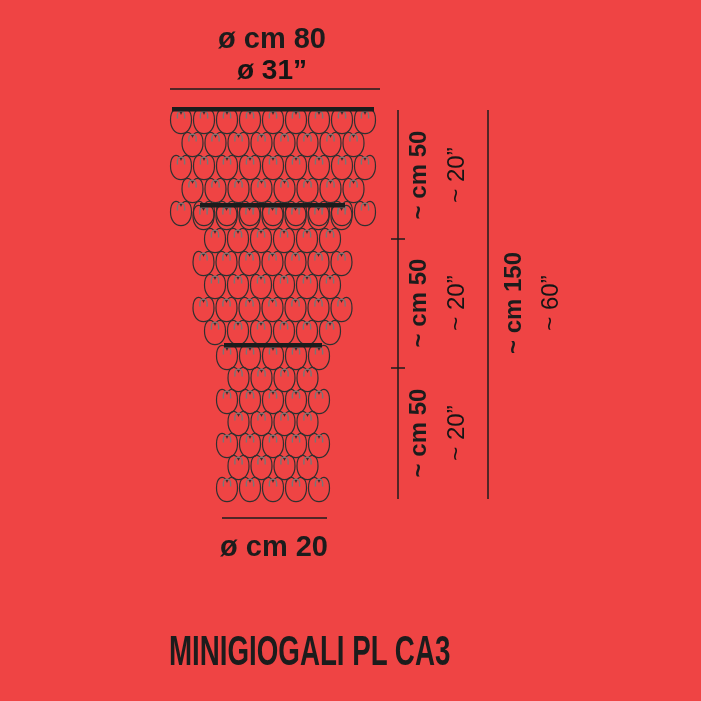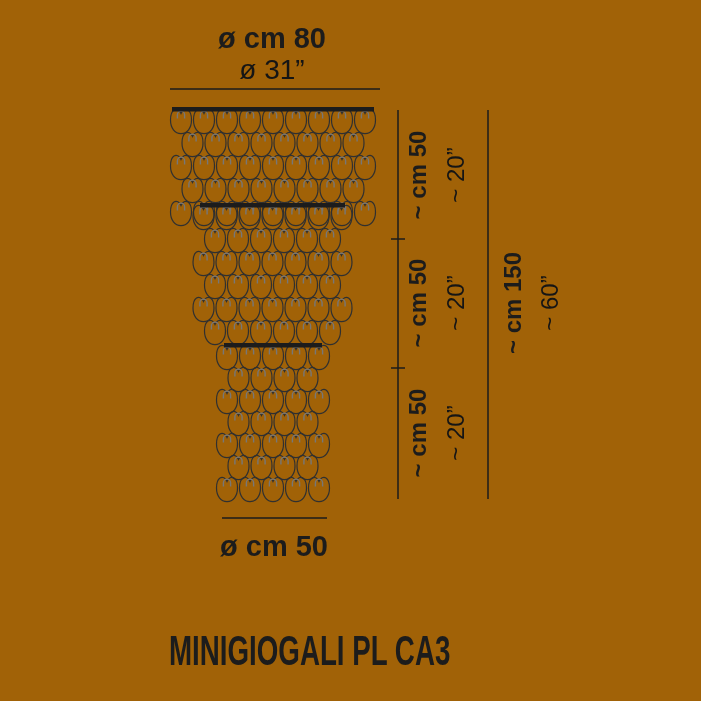--- a/index.html
+++ b/index.html
@@ -1,22 +1,22 @@
 <!DOCTYPE html>
 <html style="--line: #1c1c1c; --hook-outline: #303030; --hook-inner: #777777;"><head>
 <meta charset="utf-8">
 <style>
   html,body{margin:0;padding:0;background:#fff;}
   #canvas{
-    position:relative;width:701px;height:701px;background:#a16207;overflow:hidden;
+    position:relative;width:701px;height:701px;background:#ef4444;overflow:hidden;
     font-family:"Liberation Sans", sans-serif;color:var(--line,#1c1c1c);
   }
   .abs{position:absolute;}
   .dim-metric{font-weight:bold;font-size:29px;}
-  .dim-imperial{font-weight:400;font-size:28px;color:#151515;}
+  .dim-imperial{font-weight:700;font-size:28px;color:#151515;}
   .hcenter{width:200px;text-align:center;}
   .vlabel{
     position:absolute;width:150px;height:30px;line-height:30px;text-align:center;
     transform:rotate(-90deg);white-space:nowrap;
   }
   .v-metric{font-weight:bold;font-size:24px;}
   .v-imperial{font-weight:400;font-size:24px;color:#151515;}
   .model-title{
     font-weight:bold;font-size:42px;letter-spacing:0px;white-space:nowrap;
     transform:scaleX(0.66);transform-origin:left top;
@@ -183,17 +183,17 @@
 
   <div class="vlabel v-metric" style="left:343px;top:288px;">~ cm 50</div>
   <div class="vlabel v-imperial" style="left:381px;top:288px;">~ 20”</div>
 
   <div class="vlabel v-metric" style="left:343px;top:418px;">~ cm 50</div>
   <div class="vlabel v-imperial" style="left:381px;top:418px;">~ 20”</div>
 
   <div class="vlabel v-metric" style="left:438px;top:288px;">~ cm 150</div>
   <div class="vlabel v-imperial" style="left:475px;top:288px;">~ 60”</div>
 
-  <div class="abs hcenter dim-metric" style="left:174px;top:530px;">ø cm 50</div>
+  <div class="abs hcenter dim-metric" style="left:174px;top:530px;">ø cm 20</div>
 
   <div class="abs model-title" style="left:169px;top:627px;">MINIGIOGALI PL CA3</div>
 
 </div>
 
 </body></html>

